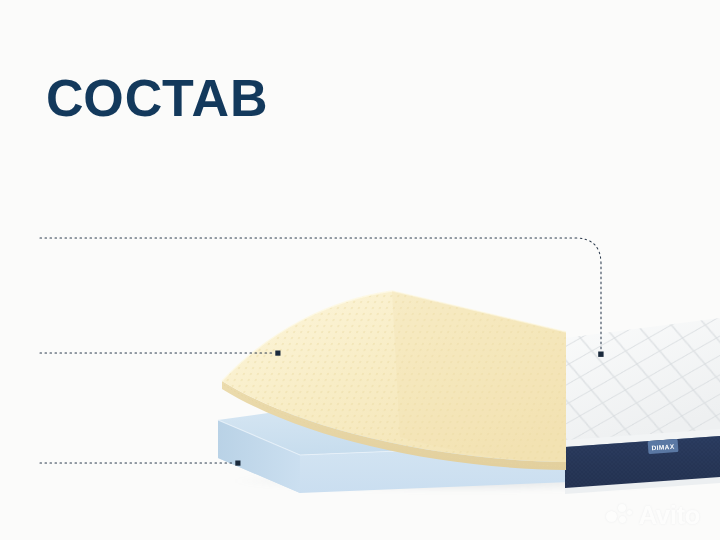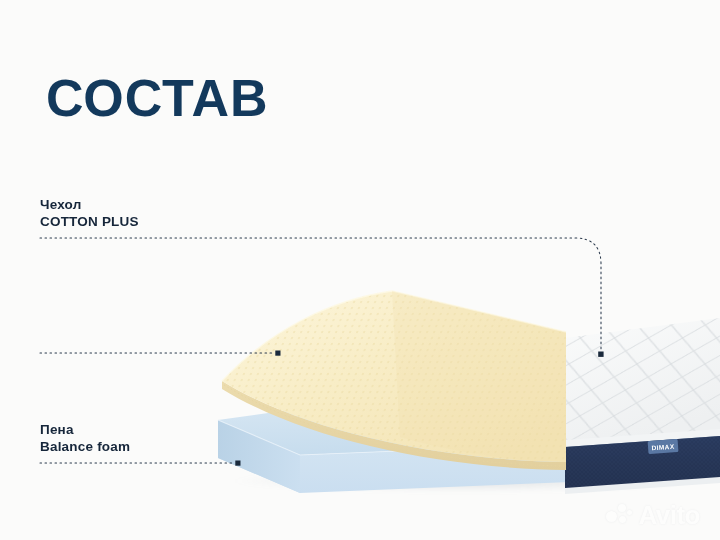--- a/index.html
+++ b/index.html
@@ -198,30 +198,22 @@
       </g>
 
       <g fill="#1b2a3c">
         <rect x="598.2" y="351.5" width="5.4" height="5.4"></rect>
         <rect x="275.3" y="350.5" width="5.2" height="5.2"></rect>
         <rect x="235.3" y="460.5" width="5.2" height="5.2"></rect>
       </g>
     </svg>
   </div>
 
-  <div class="label lbl-cover">
-    <span class="l1">Чехол</span>
-    <span class="l2">COTTON PLUS</span>
-  </div>
-
-
-  <div class="label lbl-foam">
-    <span class="l1">Пена</span>
-    <span class="l2">Balance foam</span>
-  </div>
+
+
 
   <div class="avito">
     <span class="dots">
       <i class="d1"></i>
         <i class="d2"></i>
         <i class="d3"></i>
         <i class="d4"></i>
     </span>
     <span class="word">Avito</span>
   </div>

